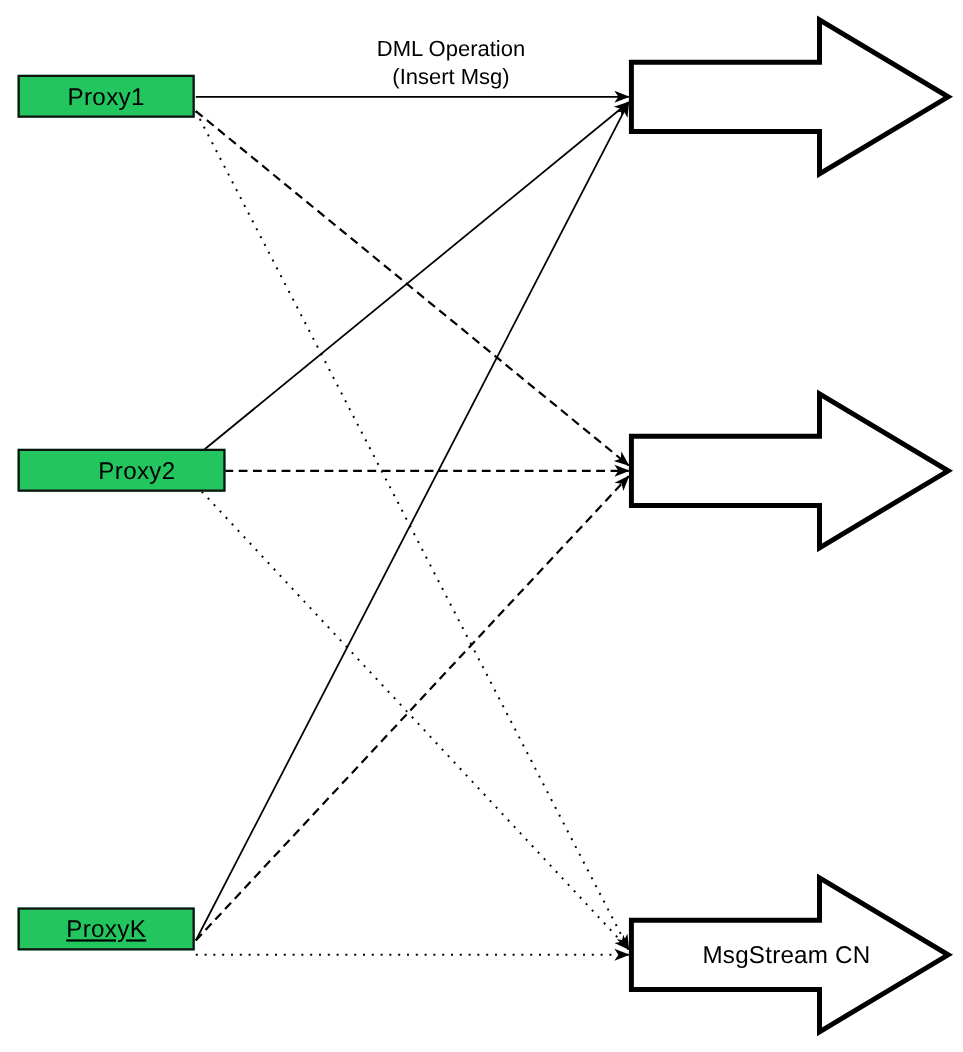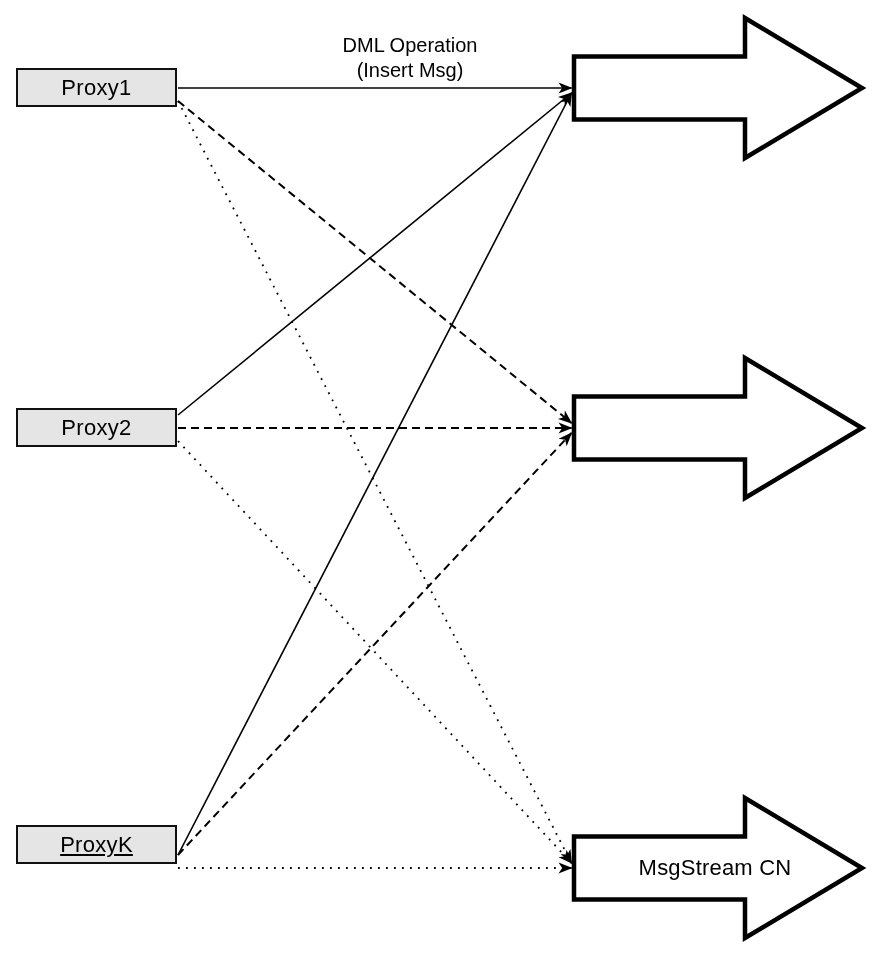--- a/index.html
+++ b/index.html
@@ -20,31 +20,31 @@
     left: 0;
     top: 0;
     width: 875px;
     height: 956px;
   }
   .proxy-box {
     position: absolute;
     left: 16px;
     width: 157px;
     height: 35px;
-    background: #e5e5e5;
+    background: #22c55e;
     border: 2.5px solid #111111;
     display: flex;
     align-items: center;
     justify-content: center;
     font-size: 22px;
     color: #000000;
     letter-spacing: 0.3px;
   }
   .proxy-box.p1 { top: 68px; }
-  .proxy-box.p2 { top: 408px; }
+  .proxy-box.p2 { top: 408px; padding-left: 28px; }
   .proxy-box.pk { top: 825px; text-decoration: underline; }
   .stream-label {
     position: absolute;
     left: 574px;
     width: 282px;
     height: 40px;
     display: flex;
     align-items: center;
     justify-content: center;
     font-size: 22px;

